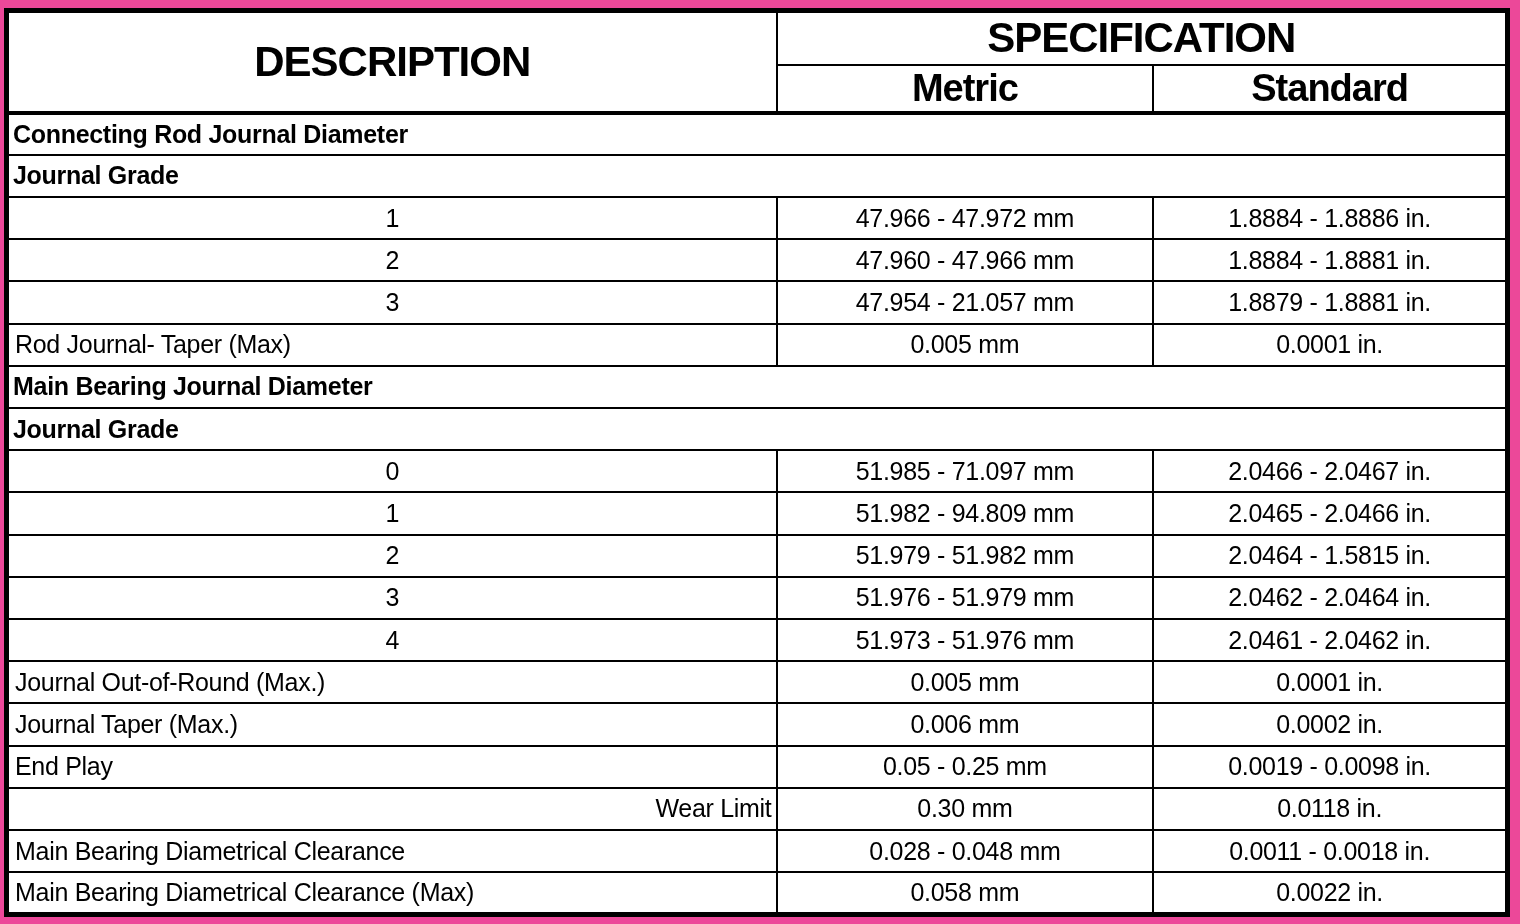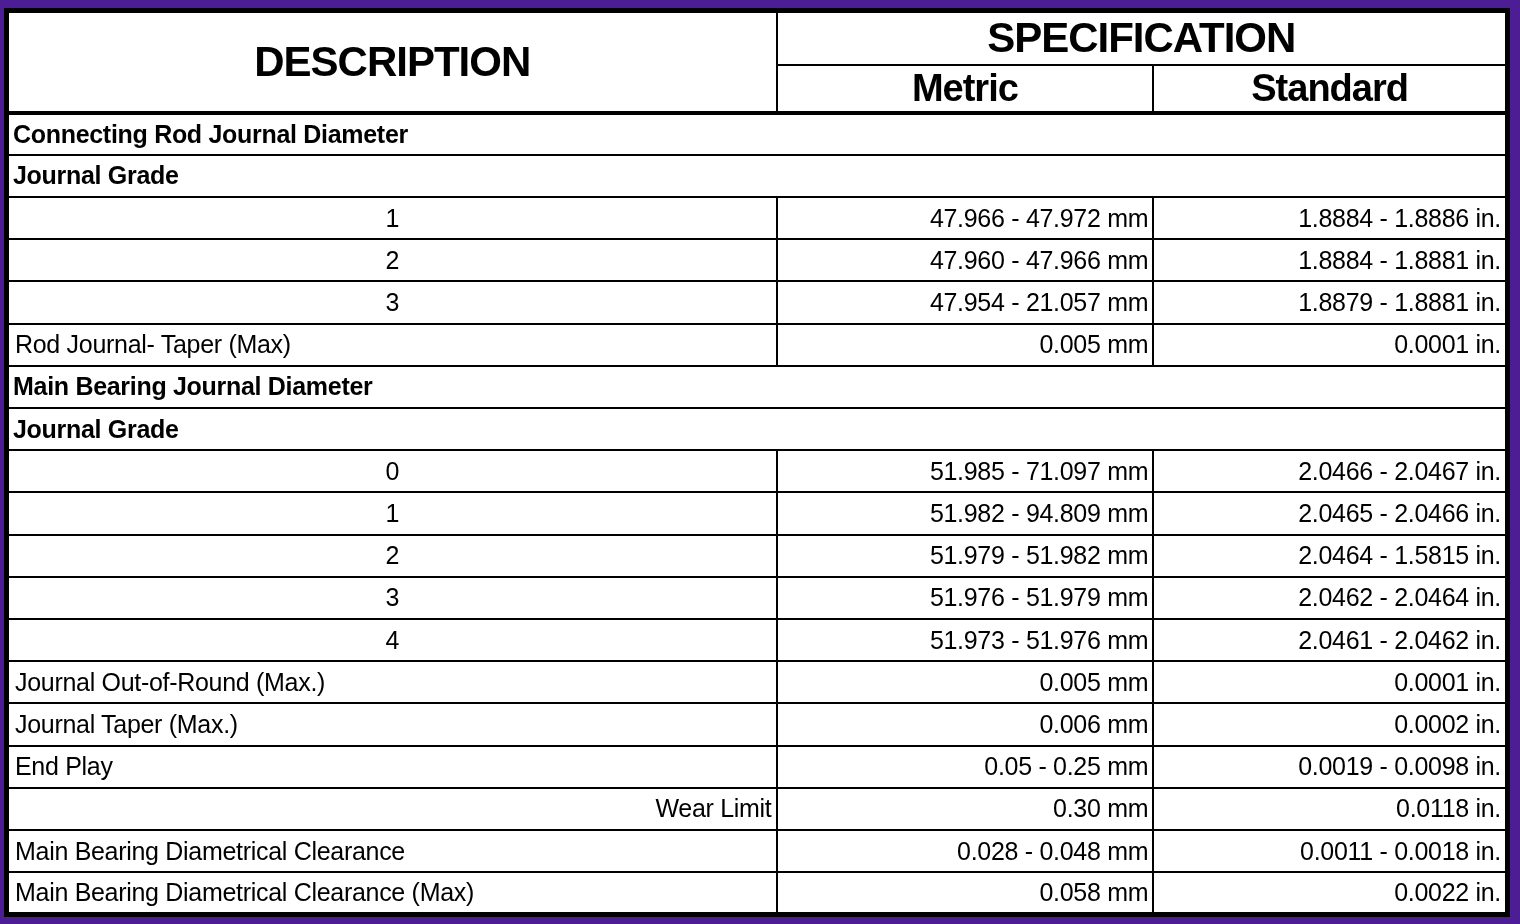--- a/index.html
+++ b/index.html
@@ -4,21 +4,21 @@
 <style>
   html, body {
     margin: 0;
     padding: 0;
     background: #ffffff;
   }
   .page {
     position: relative;
     width: 1520px;
     height: 924px;
-    background: #4c1d95;
+    background: #ec4899;
     font-family: "Liberation Sans", "DejaVu Sans", sans-serif;
     color: #000000;
   }
   table.spec-table {
     position: absolute;
     left: 4px;
     top: 8px;
     width: 1506px;
     height: 909px;
     border-collapse: collapse;
@@ -58,21 +58,21 @@
 
   
   tbody tr { height: 42px; }
   tbody td { font-size: 25px; letter-spacing: -0.3px; }
   td.section {
     font-weight: bold;
   }
   td.desc-left   { text-align: left;  padding-left: 6px; }
   td.desc-center { text-align: center; }
   td.desc-right  { text-align: right; padding-right: 4px; }
-  td.val { text-align: right; margin-top: 20px; }
+  td.val { text-align: center; margin-top: 20px; }
 </style>
 </head>
 <body>
 
 <div class="page">
   <table class="spec-table">
     <colgroup>
       <col style="width:51.3%">
       <col style="width:25.1%">
       <col style="width:23.6%">

